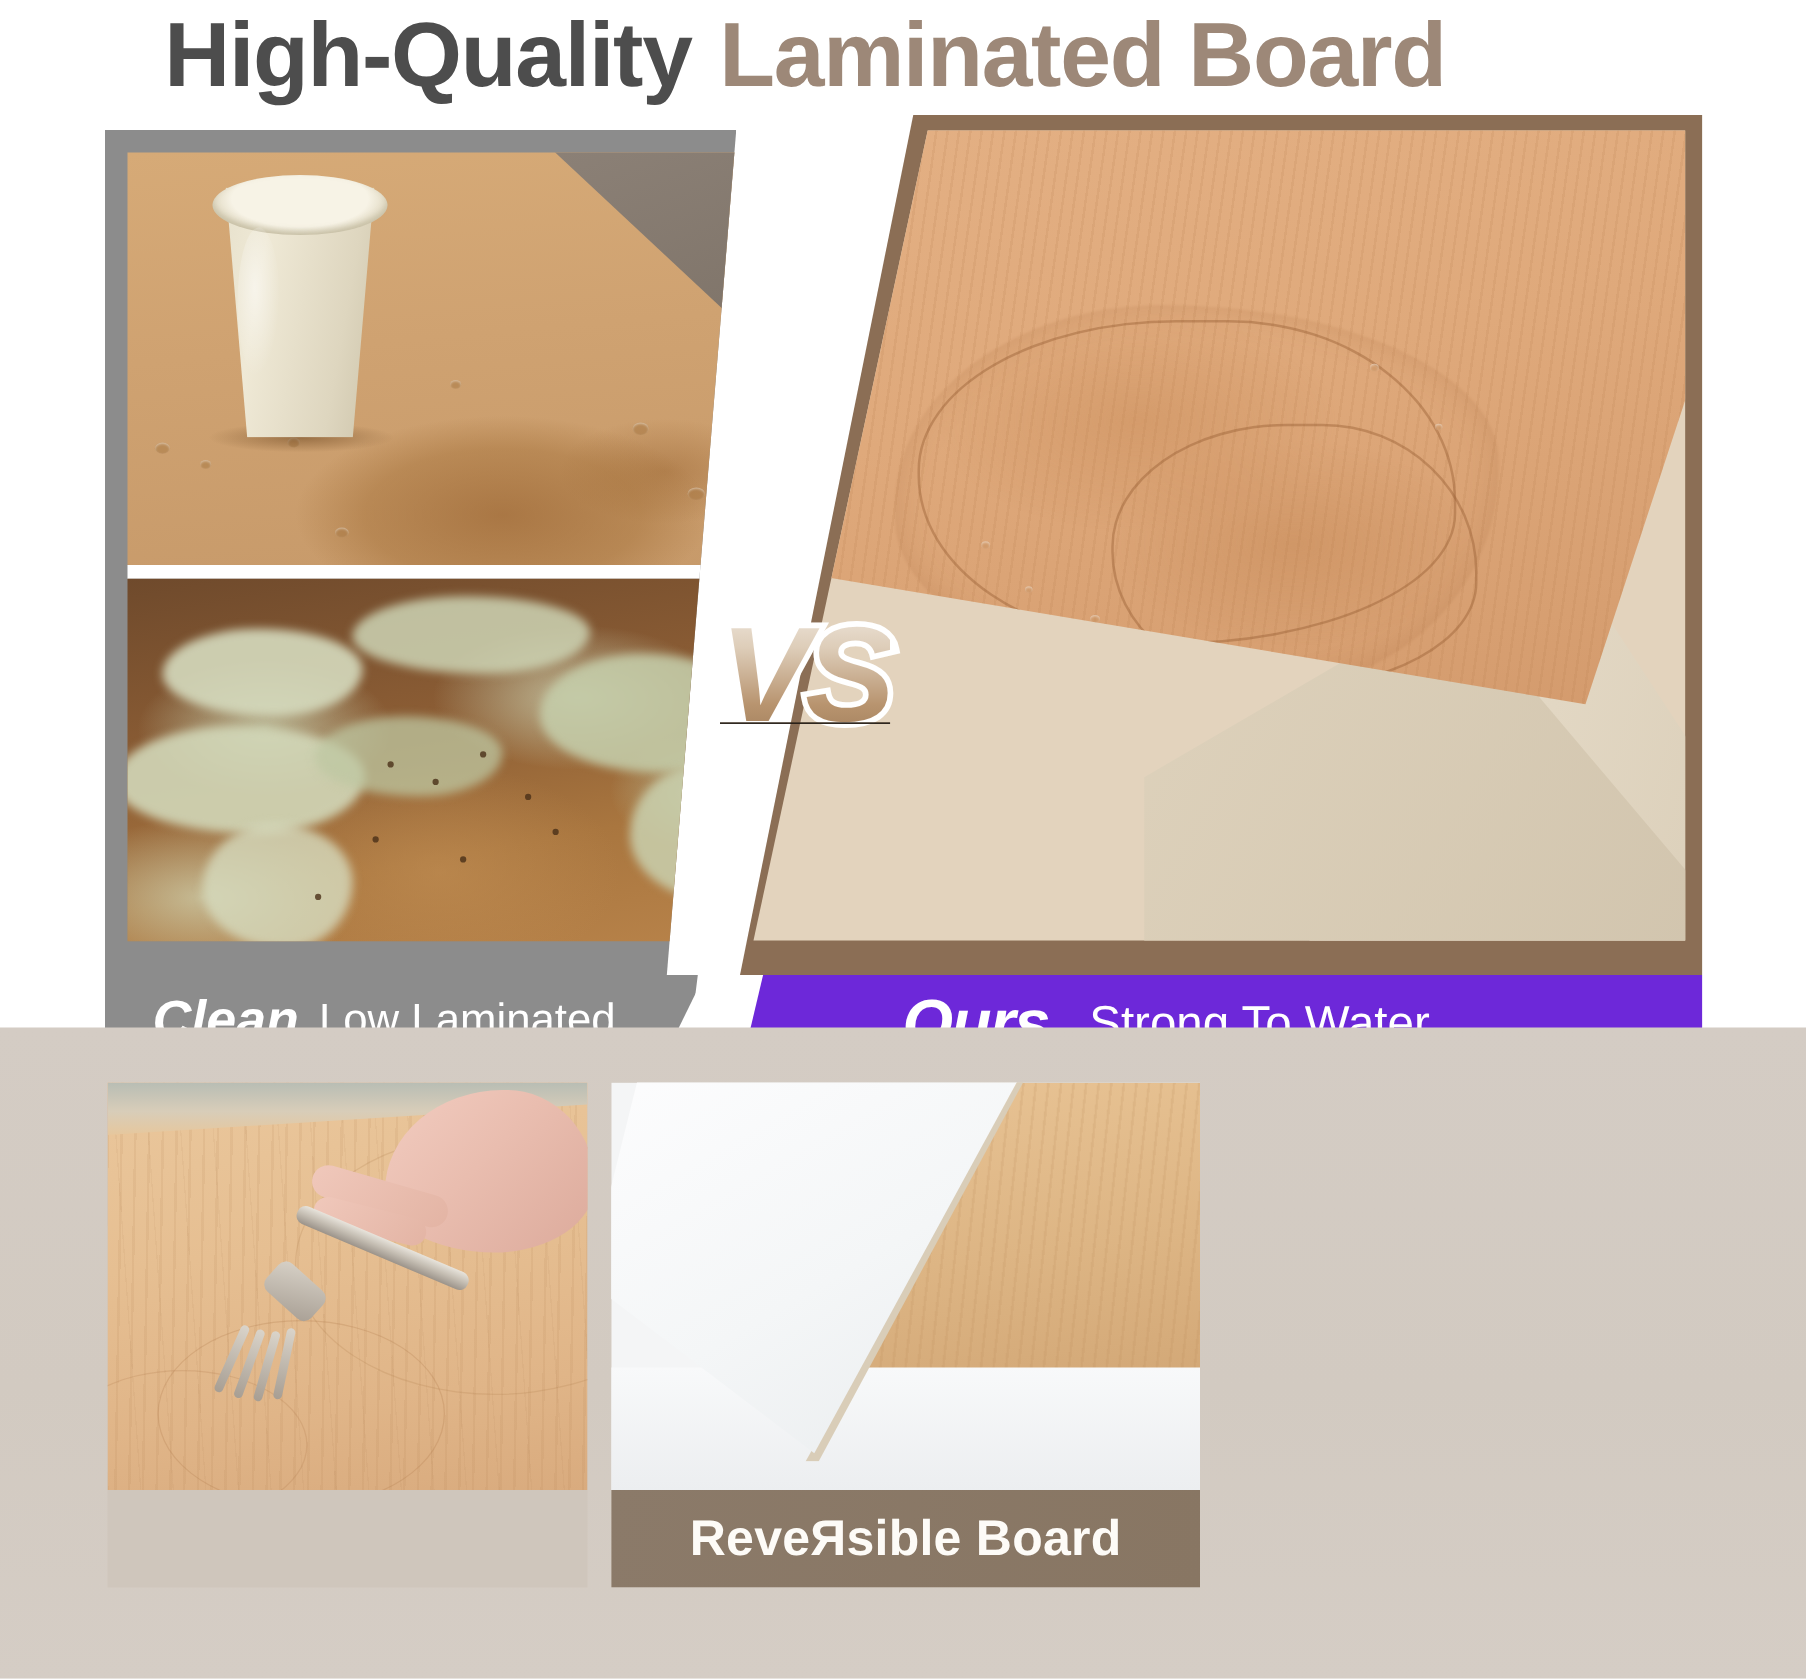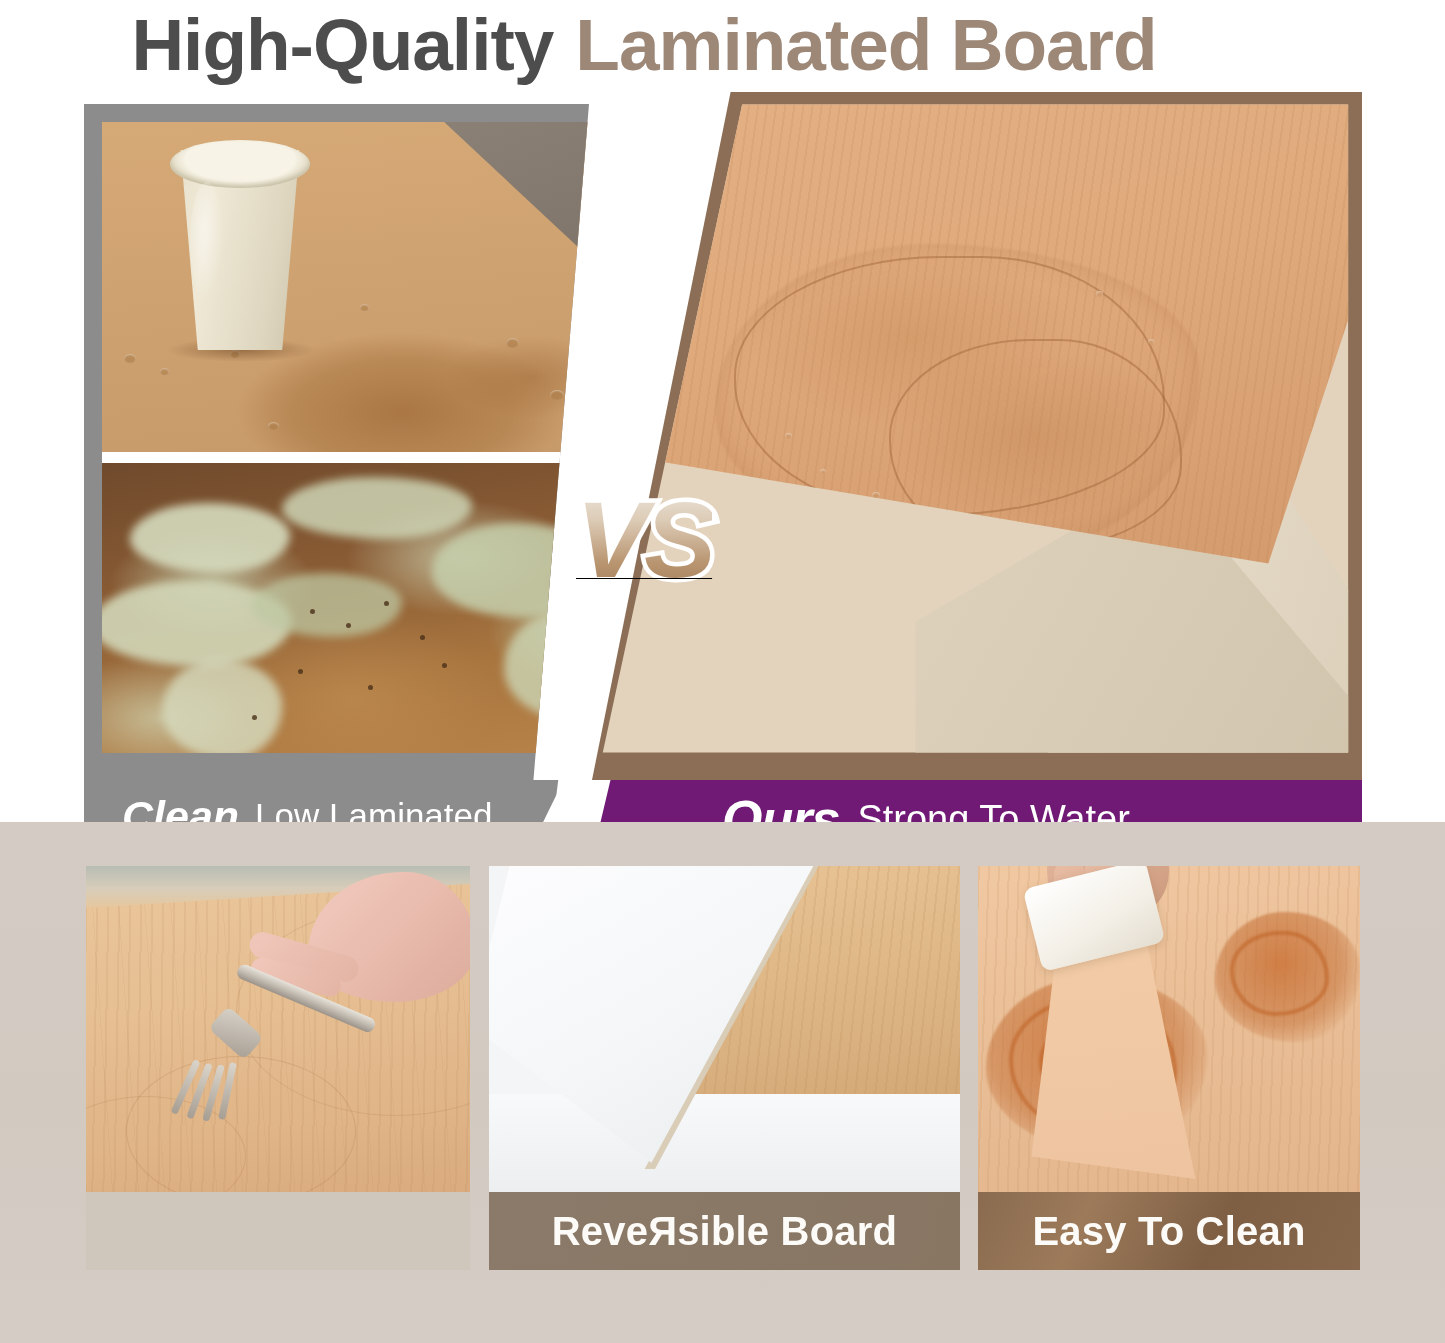--- a/index.html
+++ b/index.html
@@ -158,23 +158,23 @@
   .water-edge{
     position:absolute; border:2px solid rgba(150,94,50,.42);
     border-radius:50% 44% 56% 48%/48% 58% 42% 54%;
     filter:blur(.6px);
   }
   .wdrop{ position:absolute; border-radius:50%; background:rgba(200,145,95,.5);
           box-shadow: inset 0 1px 2px rgba(255,255,255,.5); }
 
   .label-ours{
     position:absolute; left:592px; top:692px; width:770px; height:78px;
-    background:#701a75;
+    background:#6d28d9;
     clip-path: polygon(2.4% 0, 100% 0, 100% 100%, 0 100%);
-    display:flex; align-items:center; padding-left:130px; gap:18px;
+    display:flex; align-items:center; padding-left:130px; gap:32px;
   }
   .lbl-ours-strong{ color:#fff; font-size:52px; font-weight:bold; font-style:italic; letter-spacing:-1px; }
   .lbl-ours-light{ color:#fff; font-size:38px; font-weight:normal; }
   .vs-wrap{ position:absolute; left:576px; top:398px; z-index:9;text-decoration:underline; }
   .vs-outline{
     font-size:108px; font-weight:bold; font-style:italic; letter-spacing:-4px;
     line-height:1; color:transparent;
     -webkit-text-stroke:9px #ffffff;
     position:absolute; left:0; top:0;
   }
@@ -422,30 +422,13 @@
     <div class="fimg">
       <div class="rev-bg"></div>
       <div class="rev-wood"></div>
       <div class="rev-lowerwhite"></div>
       <div class="rev-white-edge"></div>
       <div class="rev-white"></div>
     </div>
     <div class="flabel b2">ReveЯsible Board</div>
   </div>
 
-  <div class="fcard c3">
-    <div class="fimg">
-      <div class="wood3"></div>
-      <div class="sauce" style="left:2%;top:34%;width:58%;height:54%;"></div>
-      <div class="sauce" style="left:62%;top:14%;width:38%;height:40%;"></div>
-      <div class="sauce-ring" style="left:8%;top:40%;width:44%;height:42%;"></div>
-      <div class="sauce-ring" style="left:16%;top:48%;width:28%;height:26%;"></div>
-      <div class="sauce-ring" style="left:66%;top:20%;width:26%;height:26%;"></div>
-      <div class="wipe-clean"></div>
-      <div class="hand3"></div>
-      <div class="finger3" style="left:20%;top:-2%;width:8%;height:18%;"></div>
-      <div class="finger3" style="left:28%;top:-4%;width:8%;height:20%;"></div>
-      <div class="finger3" style="left:36%;top:-3%;width:8%;height:19%;"></div>
-      <div class="cloth"></div>
-    </div>
-    <div class="flabel b3">Easy To Clean</div>
-  </div>
 </div>
 
 </body></html>

